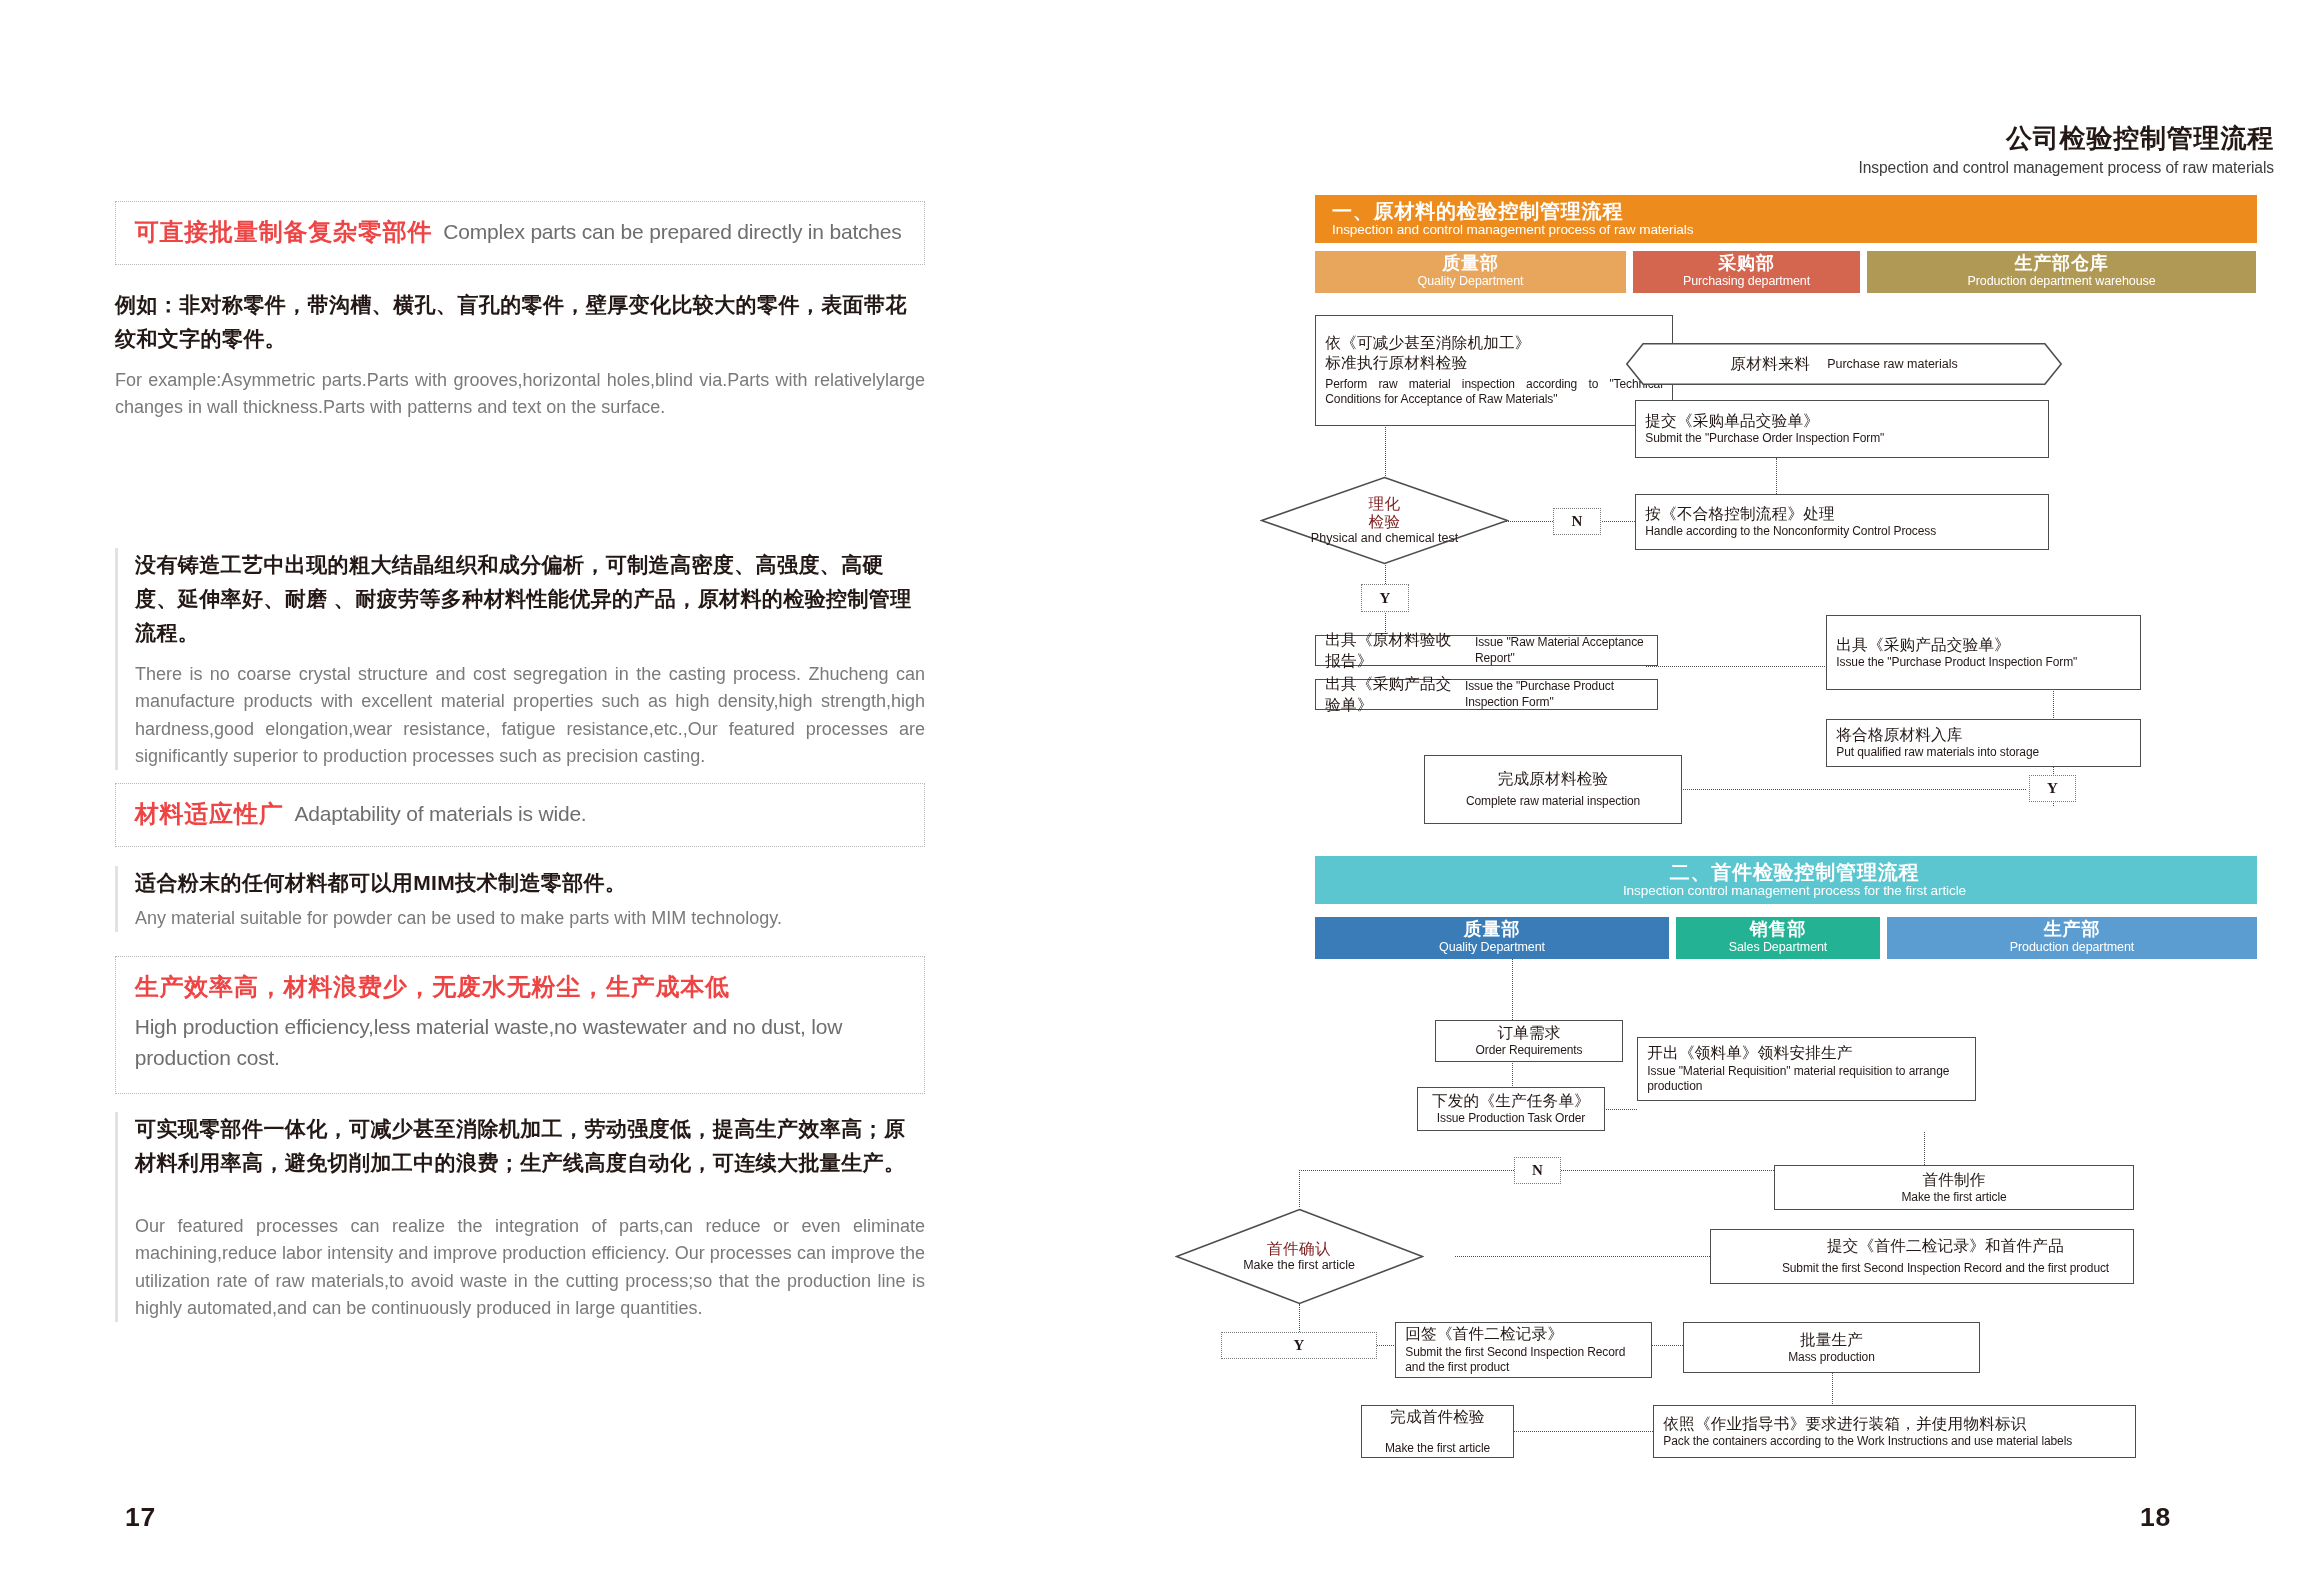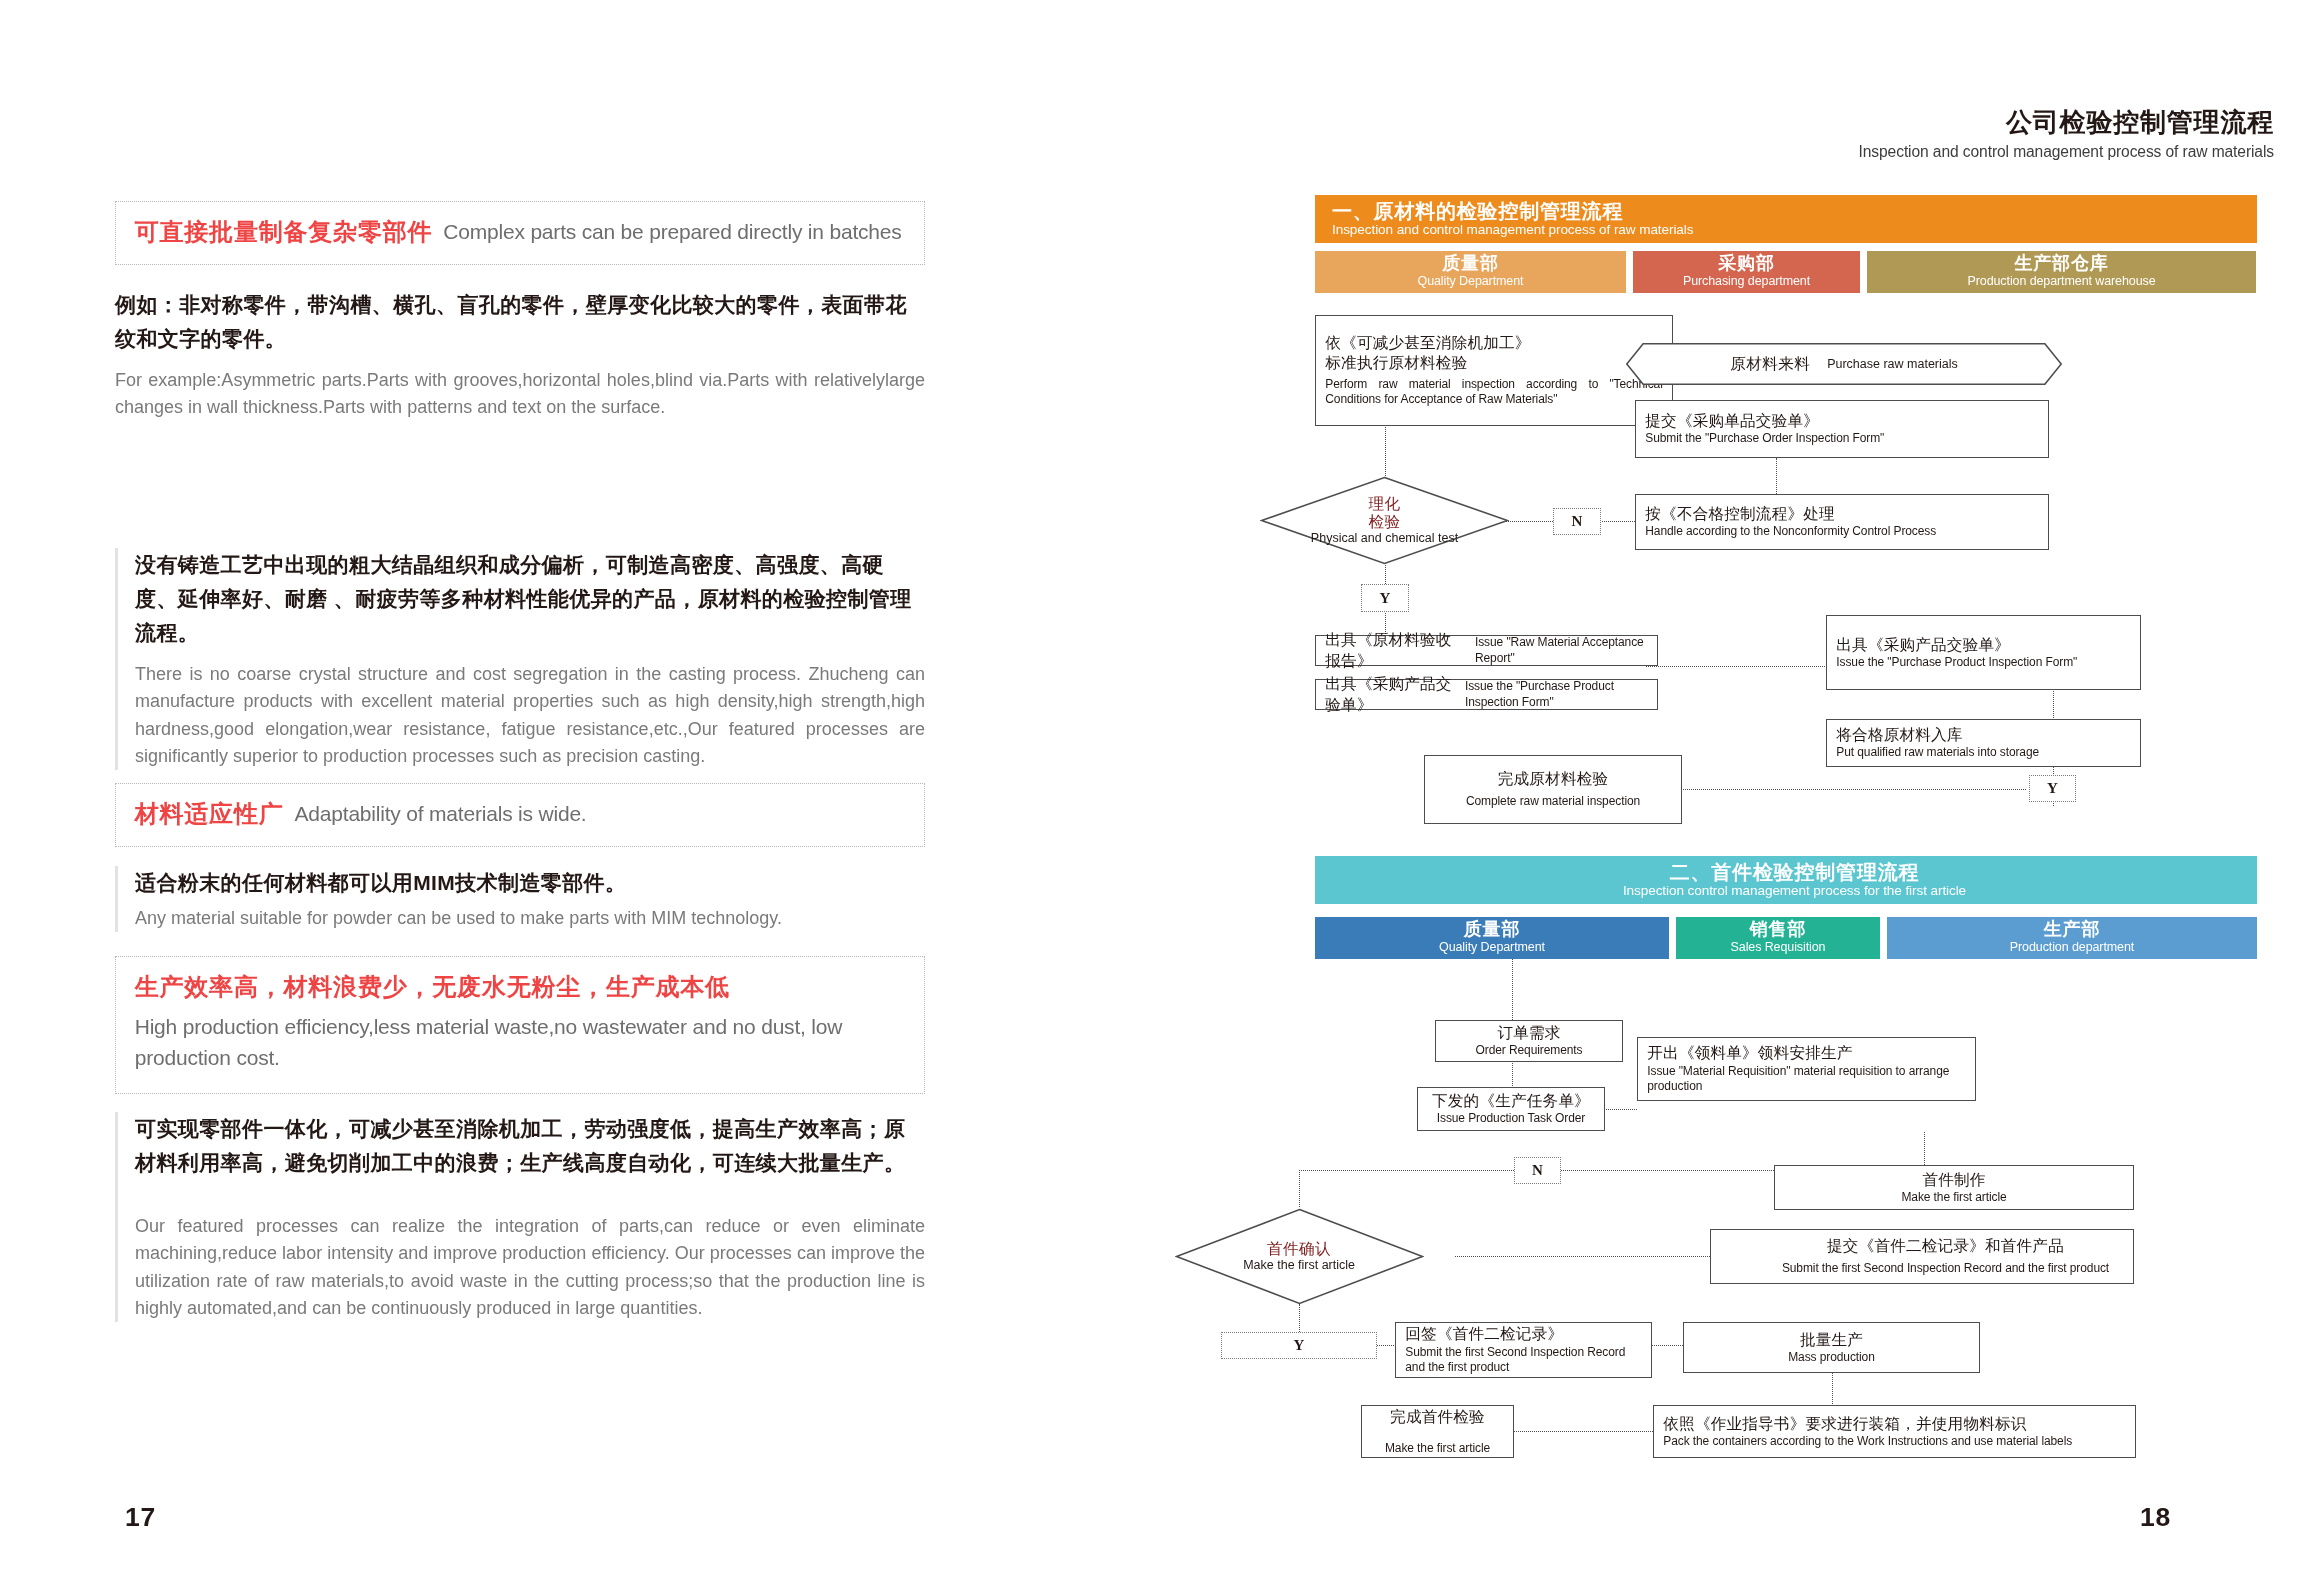--- a/index.html
+++ b/index.html
@@ -28,21 +28,21 @@
 
   .bodywrap{position:absolute;left:115px;width:810px;border-left:3.1px solid #e2e2e2;padding-left:17px;box-sizing:border-box;}
   .bodywrap.noline{border-left:none;padding-left:0;}
   .cn-para{font-size:21px;font-weight:bold;line-height:1.62;color:#231815;letter-spacing:0.4px;}
   .en-para{font-size:18px;line-height:1.52;color:#7a7a7a;text-align:justify;margin-top:11px;}
   .en-para.tight{margin-top:4.7px;}
 
   
   .rp{position:absolute;left:0;top:0;width:1160px;height:1573px;}
 
-  .doc-title{position:absolute;right:45px;top:107px;text-align:right;}
+  .doc-title{position:absolute;right:45px;top:123px;text-align:right;}
   .doc-title .cn{font-size:26px;font-weight:bold;color:#231815;letter-spacing:0.8px;line-height:1.2;}
   .doc-title .en{font-size:15.6px;color:#3d3d3d;margin-top:4.7px;letter-spacing:-0.1px;}
 
   .sec-band{position:absolute;left:0;height:48px;box-sizing:border-box;
      padding:5.5px 0 0 17px;color:#fff;}
   .sec-band .cn{font-size:20px;font-weight:bold;letter-spacing:0.8px;line-height:1.05;}
   .sec-band .en{font-size:13.6px;line-height:1.25;letter-spacing:-0.1px;margin-top:0.8px;}
 
   .dept-row{position:absolute;left:0;height:42px;display:flex;gap:7px;}
   .dept{box-sizing:border-box;color:#fff;text-align:center;padding-top:3.1px;}
@@ -234,21 +234,21 @@
         <div class="en" style="text-align:center;">Inspection control management process for the first article</div>
       </div>
 
       <div class="dept-row" style="left:156px;width:942px;top:917px;">
         <div class="dept" style="width:354px;background:#3A7CB8;">
           <div class="cn">质量部</div>
           <div class="en">Quality Department</div>
         </div>
         <div class="dept" style="width:204px;background:#23B394;">
           <div class="cn">销售部</div>
-          <div class="en">Sales Requisition</div>
+          <div class="en">Sales Department</div>
         </div>
         <div class="dept" style="width:370px;background:#5C9DD1;">
           <div class="cn">生产部</div>
           <div class="en">Production department</div>
         </div>
       </div>
 
       <div class="vline" style="left:353px;top:959px;height:61px;"></div>
       <div class="vline" style="left:353px;top:1061px;height:26.5px;"></div>
       <div class="hline" style="left:447px;top:1109px;width:31px;"></div>

